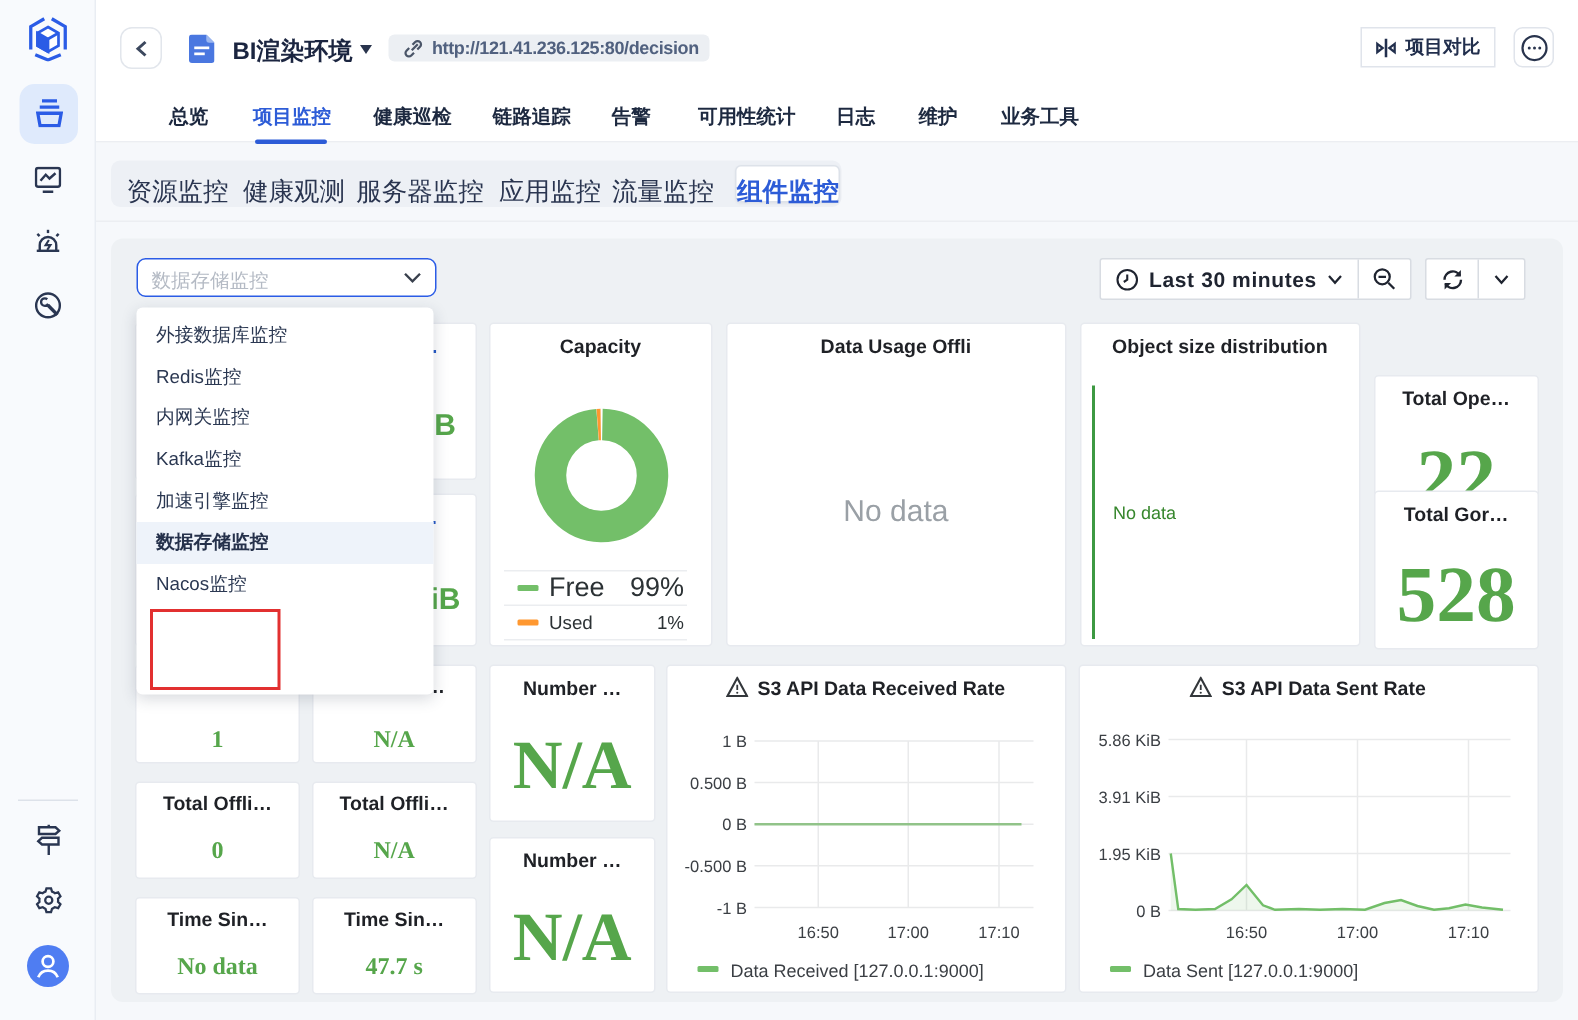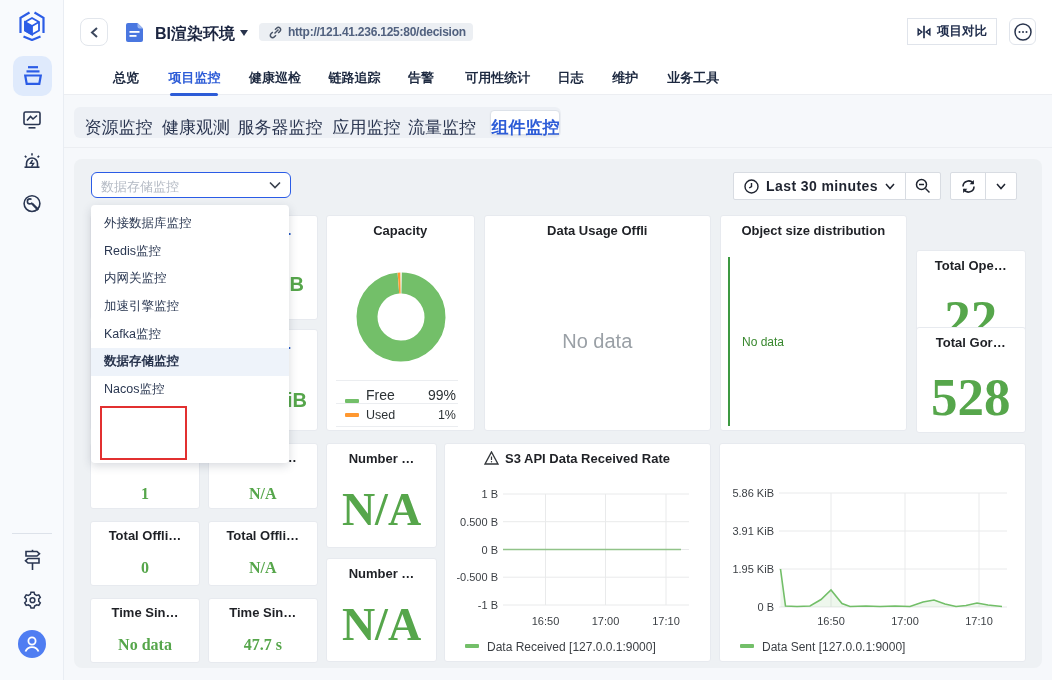--- a/index.html
+++ b/index.html
@@ -245,21 +245,21 @@
   <div class="abs" style="left:0;top:59px;width:216px;text-align:right;font-size:20px;font-weight:bold;color:#56a64b;">59.6 GiB</div>
 </div>
 
 <div class="panel" id="cap" style="left:326px;top:215px;width:148.5px;height:216px;">
   <div class="ptitle">Capacity</div>
   <svg class="abs" style="left:29px;top:56px" width="90" height="90" viewBox="0 0 90 90">
     <circle cx="45" cy="45" r="34" fill="none" stroke="#73bf69" stroke-width="21" stroke-dasharray="210 3.6" transform="rotate(-89 45 45)"></circle>
     <circle cx="45" cy="45" r="34" fill="none" stroke="#ff9830" stroke-width="21" stroke-dasharray="2.1 211.5" transform="rotate(-94.3 45 45)"></circle>
   </svg>
   <div class="abs" style="left:9px;top:164px;width:122px;border-top:1px solid #ebedf0;"></div>
-  <div class="abs" style="left:9px;top:164px;width:122px;height:23px;display:flex;align-items:flex-end;font-size:14px;color:#2c3235;">
+  <div class="abs" style="left:9px;top:164px;width:122px;height:23px;display:flex;align-items:center;font-size:18px;color:#2c3235;">
     <span style="width:14px;height:4px;background:#73bf69;border-radius:1px;margin:0 7px 0 9px;"></span>Free<span style="margin-left:auto;margin-right:2px;">99%</span>
   </div>
   <div class="abs" style="left:9px;top:187px;width:122px;border-top:1px solid #ebedf0;"></div>
   <div class="abs" style="left:9px;top:187px;width:122px;height:23px;display:flex;align-items:center;font-size:12.5px;color:#2c3235;">
     <span style="width:14px;height:4px;background:#ff9830;border-radius:1px;margin:0 7px 0 9px;"></span>Used<span style="margin-left:auto;margin-right:2px;">1%</span>
   </div>
   <div class="abs" style="left:9px;top:210px;width:122px;border-top:1px solid #ebedf0;"></div>
 </div>
 
 <div class="panel" style="left:484px;top:215px;width:226.5px;height:216px;">
@@ -345,20 +345,25 @@
       <text x="100.5" y="181">16:50</text>
       <text x="160.5" y="181">17:00</text>
       <text x="221" y="181">17:10</text>
     </g>
     <rect x="20" y="200" width="14" height="4" rx="1" fill="#73bf69"></rect>
     <text x="42" y="207" font-size="12" fill="#3b3f44">Data Received [127.0.0.1:9000]</text>
   </svg>
 </div>
 
 <div class="panel" style="left:718.5px;top:443px;width:307px;height:219px;">
+  <div class="ptitle"><svg width="15" height="14" viewBox="0 0 15 14" style="vertical-align:-2px;margin-right:6px">
+        <path d="M7.5 1 L14 13 L1 13 Z" fill="none" stroke="#33373b" stroke-width="1.4"></path>
+        <path d="M7.5 5.5 L7.5 9" stroke="#33373b" stroke-width="1.2"></path>
+        <circle cx="7.5" cy="10.8" r="0.7" fill="#33373b"></circle>
+      </svg>S3 API Data Sent Rate</div>
   <svg class="abs" style="left:0;top:0" width="305" height="217" viewBox="0 0 305 217">
     <g stroke="#e9eaeb" stroke-width="1">
       <line x1="59" y1="49" x2="287" y2="49"></line>
       <line x1="59" y1="87" x2="287" y2="87"></line>
       <line x1="59" y1="125" x2="287" y2="125"></line>
       <line x1="59" y1="163" x2="287" y2="163"></line>
       <line x1="111" y1="49" x2="111" y2="163"></line>
       <line x1="185" y1="49" x2="185" y2="163"></line>
       <line x1="259" y1="49" x2="259" y2="163"></line>
     </g>
@@ -378,18 +383,18 @@
     <rect x="20" y="200" width="14" height="4" rx="1" fill="#73bf69"></rect>
     <text x="42" y="207" font-size="12" fill="#3b3f44">Data Sent [127.0.0.1:9000]</text>
   </svg>
 </div>
 
 <div id="ddmenu">
   <div style="height:5px"></div>
   <div class="dditem">外接数据库监控</div>
   <div class="dditem">Redis监控</div>
   <div class="dditem">内网关监控</div>
+  <div class="dditem">Kafka监控</div>
   <div class="dditem">加速引擎监控</div>
-  <div class="dditem">Kafka监控</div>
   <div class="dditem sel">数据存储监控</div>
   <div class="dditem">Nacos监控</div>
 </div>
 <div id="redbox"></div>
 
 </body></html>

